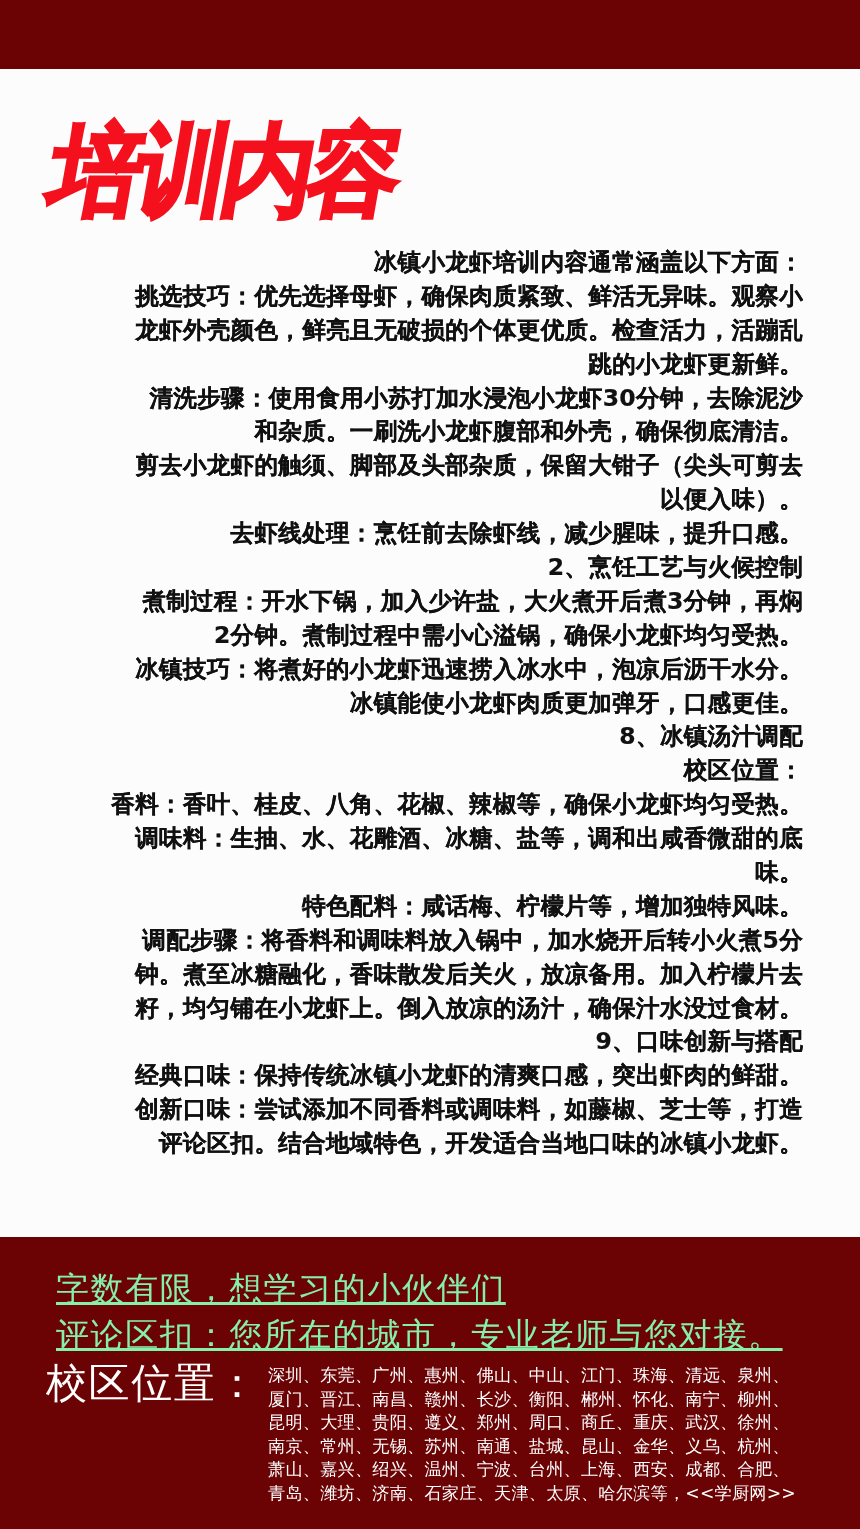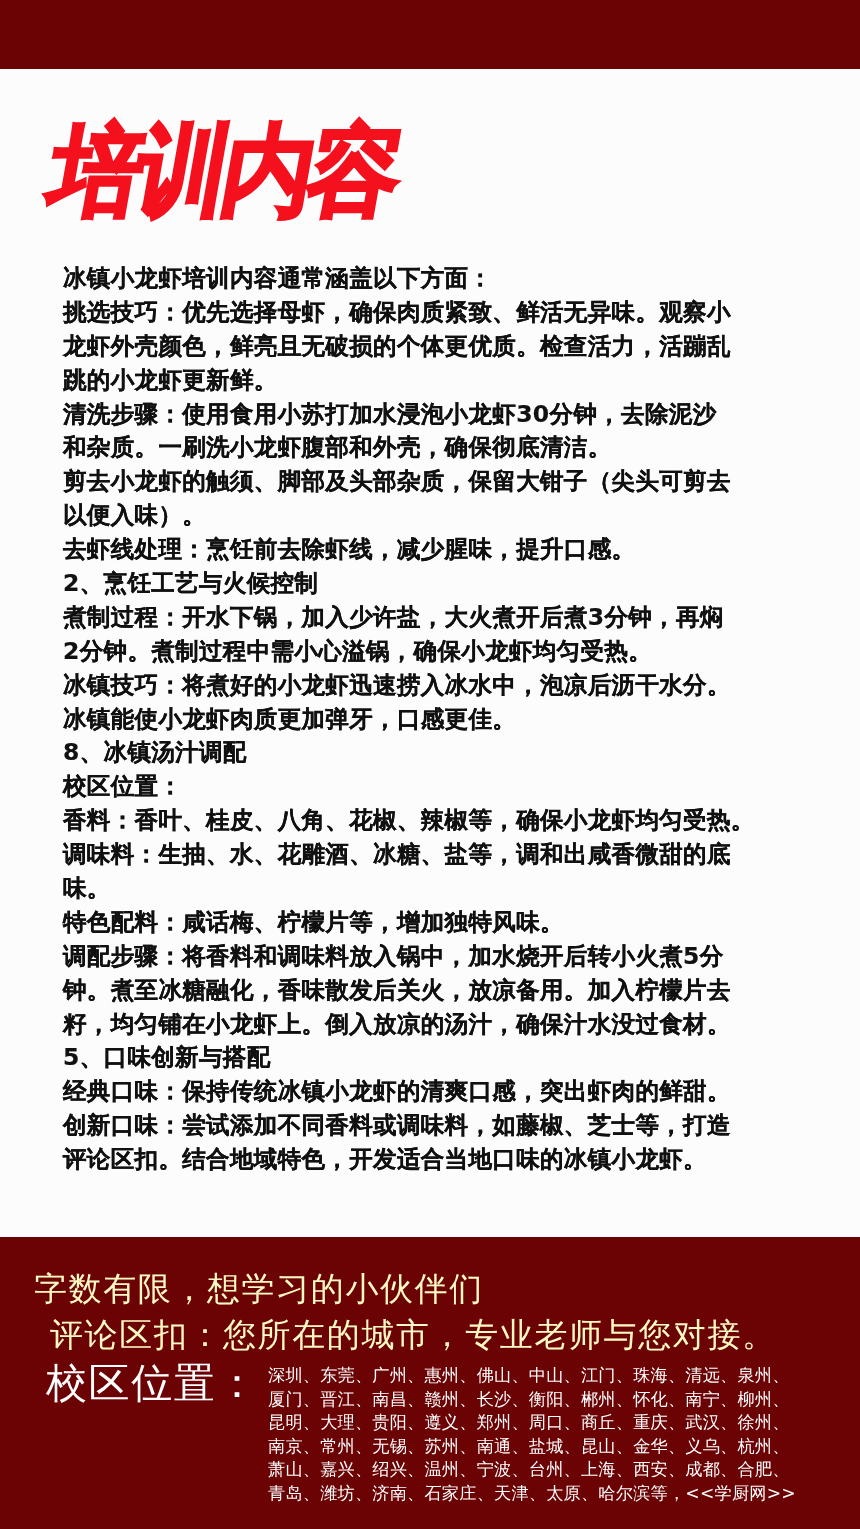--- a/index.html
+++ b/index.html
@@ -32,22 +32,23 @@
     color: #f5101e;
     letter-spacing: -6px;
     transform: skewX(-10deg) scaleY(1.08);
     transform-origin: left top;
     white-space: nowrap;
     -webkit-text-stroke: 3px #f5101e;
   }
   .body-text {
     position: absolute;
     left: 63px;
-    top: 262px;
+    top: 246px;
     width: 740px;
+    text-align: right;
   }
   .line {
     font-size: 23.5px;
     line-height: 33.9px;
     height: 33.9px;
     color: #111111;
     white-space: nowrap;
     letter-spacing: 0.35px;
     font-weight: bold;
     -webkit-text-stroke: 0.2px #111;
@@ -55,26 +56,27 @@
   .footer {
     position: absolute;
     left: 0;
     top: 1237px;
     width: 860px;
     height: 292px;
     background: #6b0305;
   }
   .footer-line {
     position: absolute;
-    left: 34px;
+    left: 56px;
     font-size: 33px;
     line-height: 46px;
-    color: #fef9c3;
+    color: #86efac;
     white-space: nowrap;
     letter-spacing: 1.6px;
+    text-decoration: underline;
   }
   .campus-label {
     position: absolute;
     left: 46px;
     top: 123px;
     font-size: 41px;
     line-height: 46px;
     color: #ffffff;
     white-space: nowrap;
     letter-spacing: 1.6px;
@@ -119,29 +121,29 @@
   <div class="line">冰镇能使小龙虾肉质更加弹牙，口感更佳。</div>
   <div class="line">8、冰镇汤汁调配</div>
   <div class="line">校区位置：</div>
   <div class="line">香料：香叶、桂皮、八角、花椒、辣椒等，确保小龙虾均匀受热。</div>
   <div class="line">调味料：生抽、水、花雕酒、冰糖、盐等，调和出咸香微甜的底</div>
   <div class="line">味。</div>
   <div class="line">特色配料：咸话梅、柠檬片等，增加独特风味。</div>
   <div class="line">调配步骤：将香料和调味料放入锅中，加水烧开后转小火煮5分</div>
   <div class="line">钟。煮至冰糖融化，香味散发后关火，放凉备用。加入柠檬片去</div>
   <div class="line">籽，均匀铺在小龙虾上。倒入放凉的汤汁，确保汁水没过食材。</div>
-  <div class="line">5、口味创新与搭配</div>
+  <div class="line">9、口味创新与搭配</div>
   <div class="line">经典口味：保持传统冰镇小龙虾的清爽口感，突出虾肉的鲜甜。</div>
   <div class="line">创新口味：尝试添加不同香料或调味料，如藤椒、芝士等，打造</div>
   <div class="line">评论区扣。结合地域特色，开发适合当地口味的冰镇小龙虾。</div>
 </div>
 
 <div class="footer">
   <div class="footer-line" style="top:29px;">字数有限，想学习的小伙伴们</div>
-  <div class="footer-line" style="top:75px;margin-left:16px;">评论区扣：您所在的城市，专业老师与您对接。</div>
+  <div class="footer-line" style="top:75px;">评论区扣：您所在的城市，专业老师与您对接。</div>
   <div class="campus-label">校区位置：</div>
   <div class="cities">
     <div class="city-line">深圳、东莞、广州、惠州、佛山、中山、江门、珠海、清远、泉州、</div>
     <div class="city-line">厦门、晋江、南昌、赣州、长沙、衡阳、郴州、怀化、南宁、柳州、</div>
     <div class="city-line">昆明、大理、贵阳、遵义、郑州、周口、商丘、重庆、武汉、徐州、</div>
     <div class="city-line">南京、常州、无锡、苏州、南通、盐城、昆山、金华、义乌、杭州、</div>
     <div class="city-line">萧山、嘉兴、绍兴、温州、宁波、台州、上海、西安、成都、合肥、</div>
     <div class="city-line">青岛、潍坊、济南、石家庄、天津、太原、哈尔滨等，&lt;&lt;学厨网&gt;&gt;</div>
   </div>
 </div>

